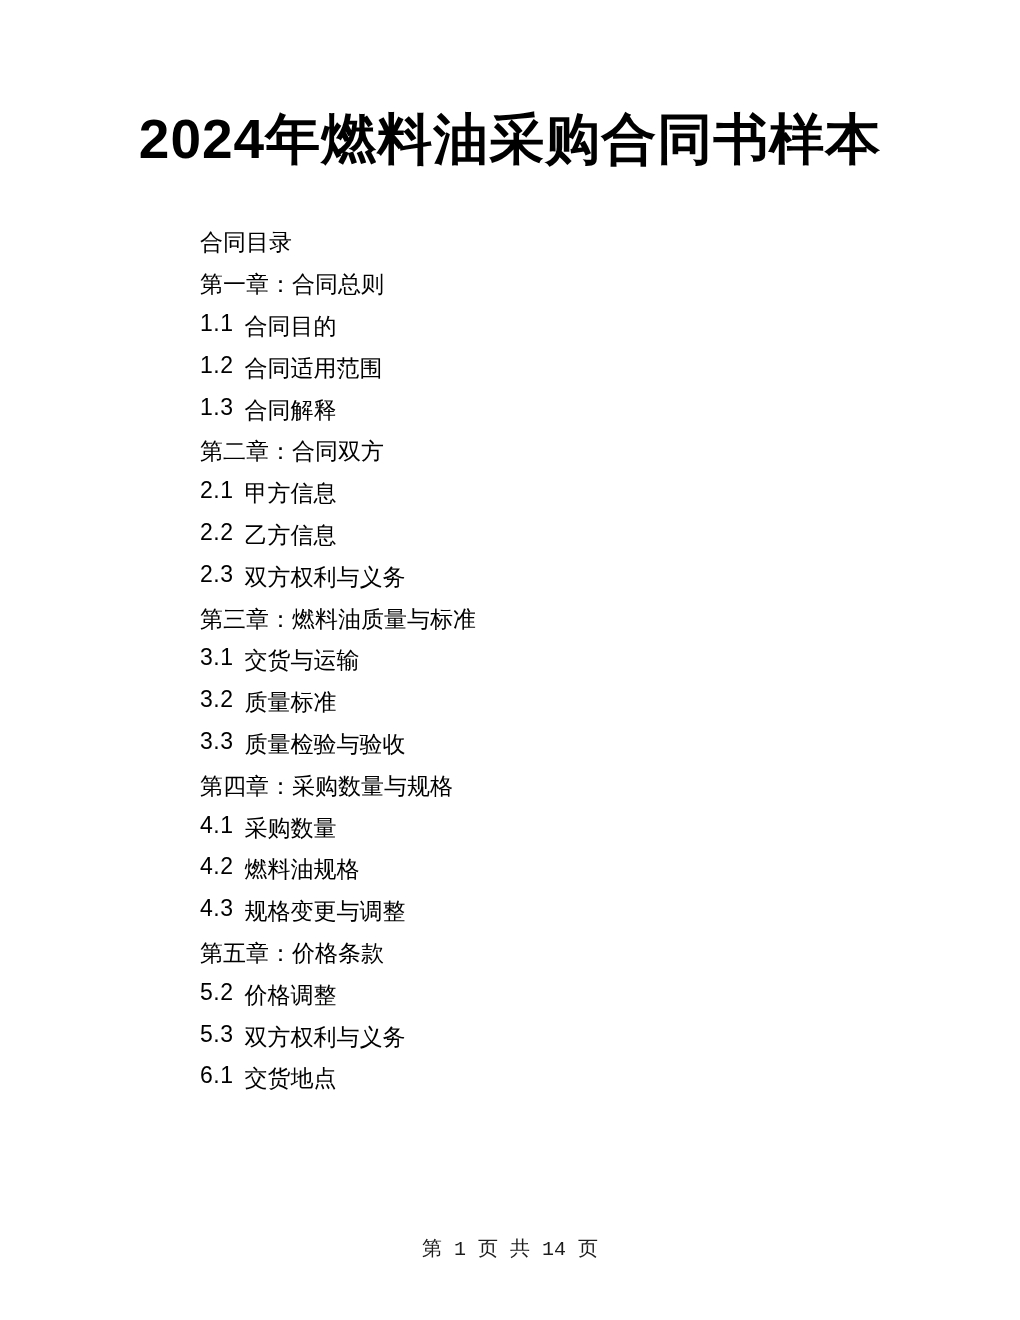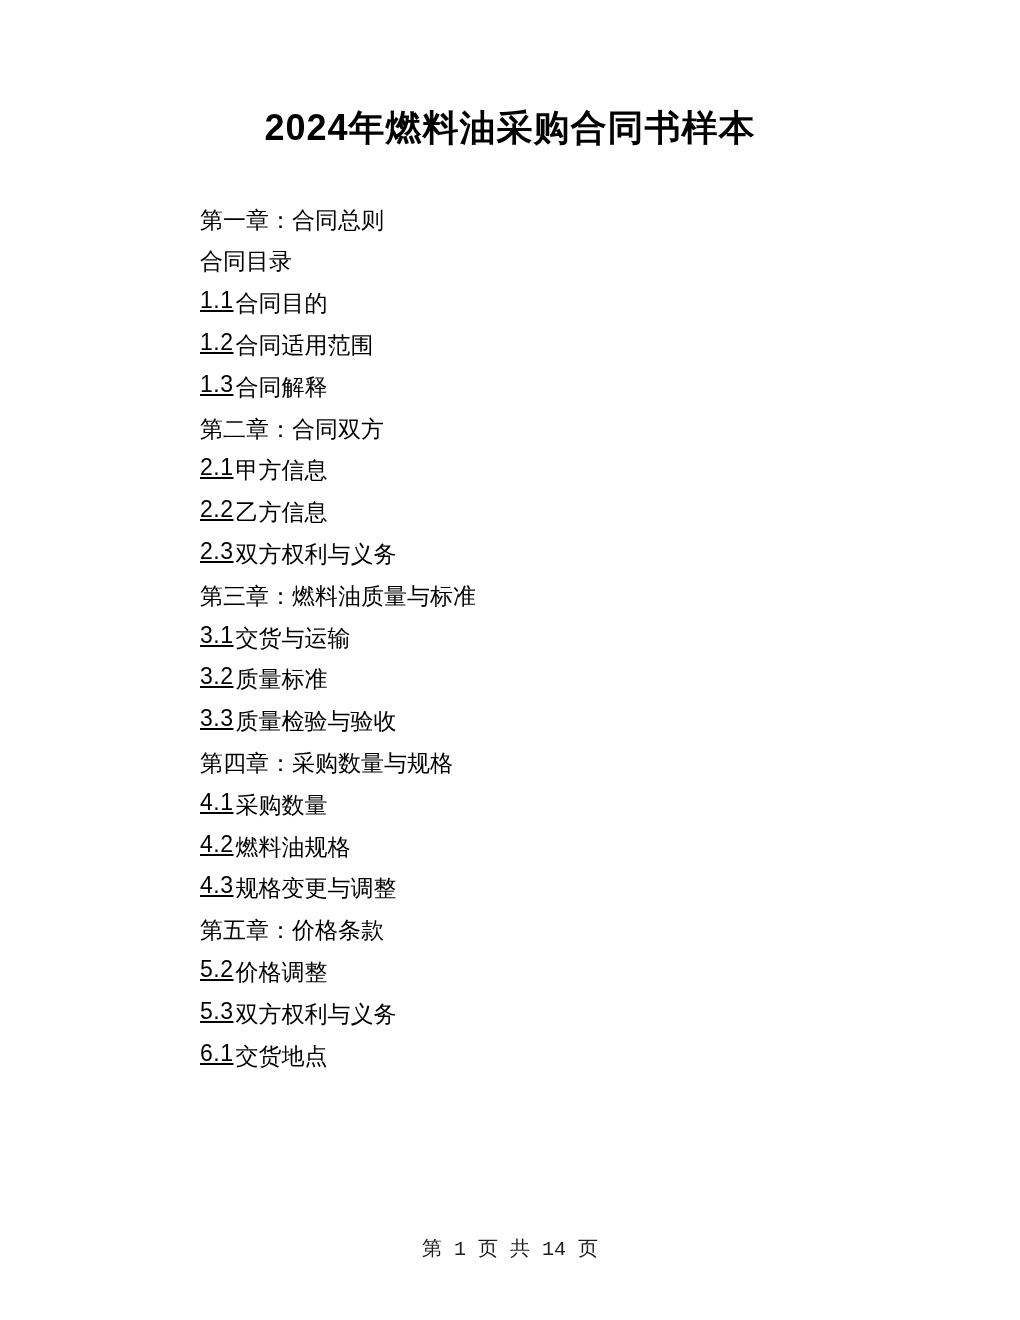--- a/index.html
+++ b/index.html
@@ -8,44 +8,43 @@
     width: 1020px;
     height: 1320px;
     background: #ffffff;
     color: #000000;
     font-family: "Liberation Sans", "DejaVu Sans", sans-serif;
     overflow: hidden;
   }
   .doc-title {
     padding-top: 106px;
     text-align: center;
-    font-size: 36px;
+    font-size: 55px;
     font-weight: 700;
     letter-spacing: 1px;
     line-height: 1.2;
     color: #000000;
   }
   .toc {
     margin-left: 200px;
     margin-top: 50px;
     font-size: 23px;
     color: #000000;
   }
   .toc-line {
     height: 41.8px;
     display: flex;
     align-items: center;
     white-space: nowrap;
   }
   .toc-num {
     display: inline-block;
     transform: translateY(-3px);
-    margin-right: 2px;
+    margin-right: 11px;
     letter-spacing: 0.5px;
-    text-decoration: underline;
   }
   .page-footer {
     position: absolute;
     left: 0;
     right: 0;
     bottom: 58px;
     text-align: center;
     font-family: Liberation Mono, monospace;
     font-size: 20px;
     color: #1c1c1c;
@@ -54,25 +53,25 @@
 </style>
 </head>
 <body>
 
 <div class="page">
 
   <div class="doc-title">2024年燃料油采购合同书样本</div>
 
   <div class="toc">
     <div class="toc-line">
-      <span>第一章：合同总则</span>
+      <span>合同目录</span>
     </div>
 
     <div class="toc-line">
-      <span>合同目录</span>
+      <span>第一章：合同总则</span>
     </div>
     <div class="toc-line">
       <span class="toc-num">1.1</span>
       <span>合同目的</span>
     </div>
     <div class="toc-line">
       <span class="toc-num">1.2</span>
       <span>合同适用范围</span>
     </div>
     <div class="toc-line">

